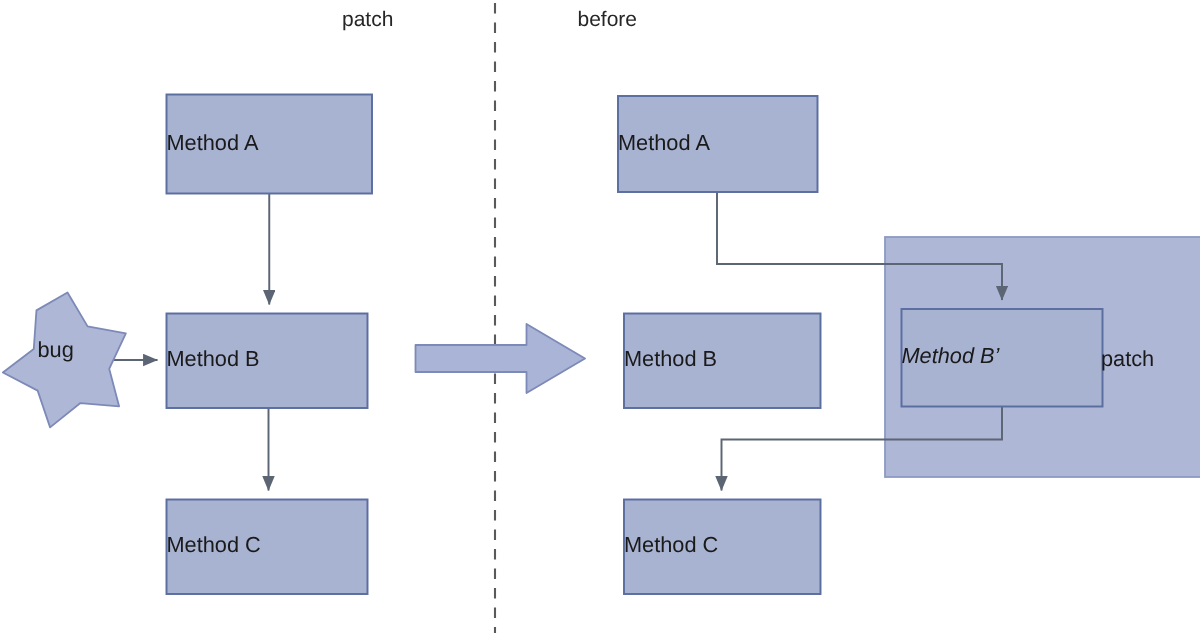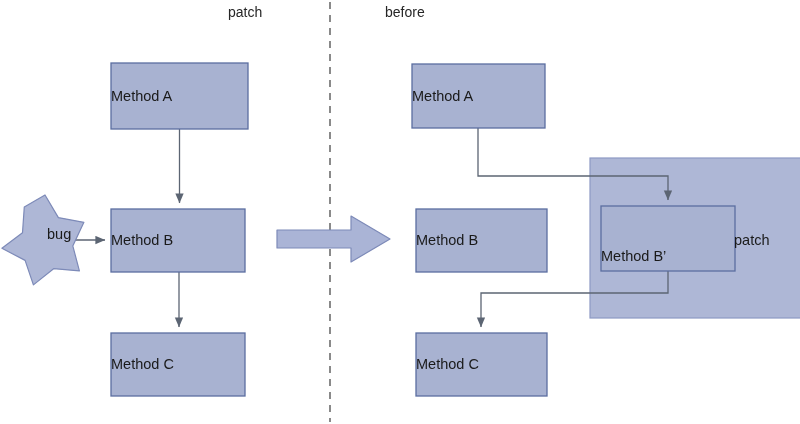--- a/index.html
+++ b/index.html
@@ -33,21 +33,20 @@
     font-size: 14.5px;
     color: #1a1a1a;
     white-space: nowrap;
     pointer-events: none;
   }
   .starlabel {
     position: absolute;
     font-size: 14.5px;
     color: #1a1a1a;
     white-space: nowrap;
-    margin-left: 22px;
   }
   .patchlabel {
     position: absolute;
     font-size: 14.5px;
     color: #1a1a1a;
     white-space: nowrap;
   }
 </style>
 </head>
 <body>
@@ -107,17 +106,17 @@
 
   <div class="boxlabel" style="left:111px; top:88px; width:137px;">Method A</div>
   <div class="boxlabel" style="left:111px; top:232px; width:134px;">Method B</div>
   <div class="boxlabel" style="left:111px; top:356px; width:134px;">Method C</div>
 
   <div class="starlabel" style="left:25px; top:226px;">bug</div>
 
   <div class="boxlabel" style="left:412px; top:88px; width:133px;">Method A</div>
   <div class="boxlabel" style="left:416px; top:232px; width:131px;">Method B</div>
   <div class="boxlabel" style="left:416px; top:356px; width:131px;">Method C</div>
-  <div class="boxlabel" style="left:601px; top:248px; width:134px;">Method B’</div>
+  <div class="boxlabel" style="left:601px; top:230px; width:134px;font-style:italic;">Method B’</div>
 
   <div class="patchlabel" style="left:734px; top:232px;">patch</div>
 
 </div>
 
 </body></html>

